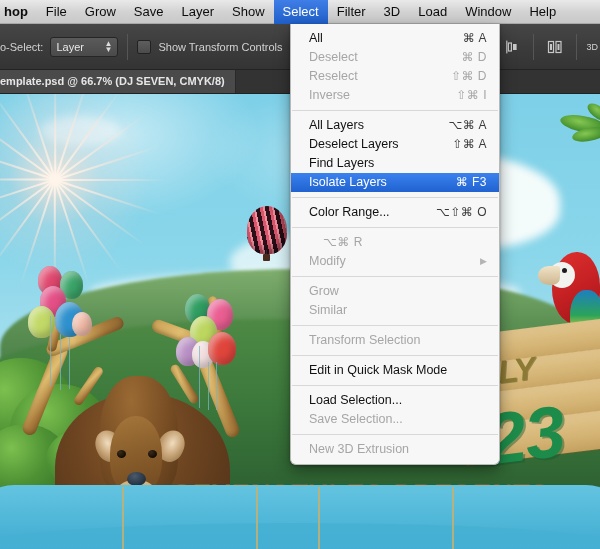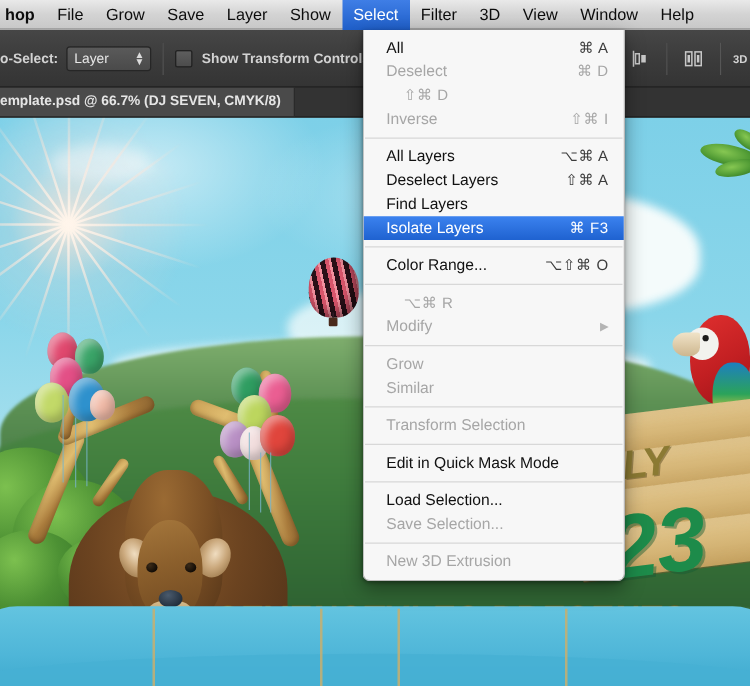--- a/index.html
+++ b/index.html
@@ -33,21 +33,21 @@
   }
 
   
   #optionsbar{
     position:absolute; left:0; top:24px; width:600px; height:46px;
     background: linear-gradient(to bottom,#464646 0%,#3c3c3c 48%,#343434 100%);
     border-bottom:1px solid #232323;
     display:flex; align-items:center;
     z-index:20;
   }
-  .ob-label{ color:#d2d2d2; font-size:11px; font-weight:bold; white-space:nowrap;text-align:center;}
+  .ob-label{ color:#d2d2d2; font-size:11px; font-weight:normal; white-space:nowrap;text-align:center;}
   .ob-select{
     margin-left:7px;
     height:20px; width:68px;
     background:linear-gradient(to bottom,#5a5a5a,#4a4a4a);
     border:1px solid #262626; border-radius:3px;
     color:#e8e8e8; font-size:11px;
     display:flex; align-items:center; padding:0 5px;
     position:relative;
   }
   .ob-select .arrows{
@@ -507,37 +507,38 @@
 <div id="menubar">
   <div class="mb-item app">hop</div>
   <div class="mb-item">File</div>
   <div class="mb-item">Grow</div>
   <div class="mb-item">Save</div>
   <div class="mb-item">Layer</div>
   <div class="mb-item">Show</div>
   <div class="mb-item active">Select</div>
   <div class="mb-item">Filter</div>
   <div class="mb-item">3D</div>
-  <div class="mb-item">View</div>
+  <div class="mb-item">Load</div>
   <div class="mb-item">Window</div>
   <div class="mb-item">Help</div>
 </div>
 
 <div style="position:absolute;left:466px;top:26px;font-size:13px;color:#c4c4c4;z-index:18;">toshop CC</div>
 
 <div id="dropdown">
     <div class="mi">
       <span class="lab">All</span>
       <span class="sc">⌘ A</span>
     </div>
     <div class="mi dim">
       <span class="lab">Deselect</span>
       <span class="sc">⌘ D</span>
     </div>
     <div class="mi dim">
+      <span class="lab">Reselect</span>
       <span class="sc">⇧⌘ D</span>
     </div>
     <div class="mi dim">
       <span class="lab">Inverse</span>
       <span class="sc">⇧⌘ I</span>
     </div>
     <div class="sep"></div>
     <div class="mi">
       <span class="lab">All Layers</span>
       <span class="sc">⌥⌘ A</span>

